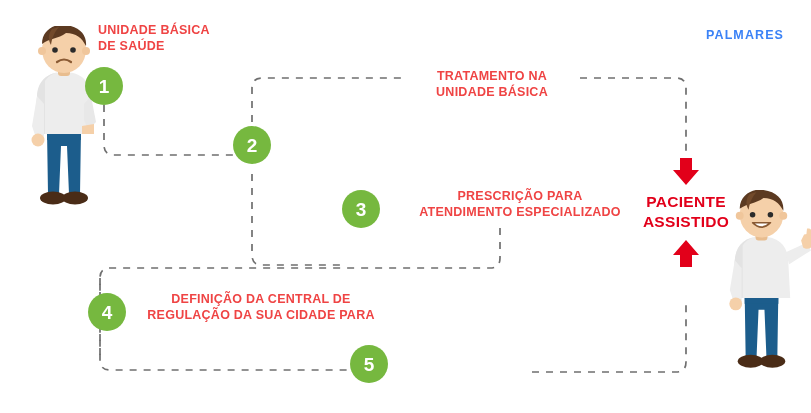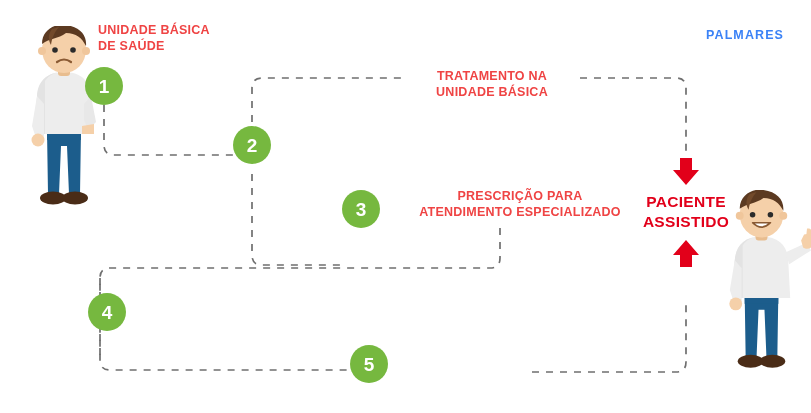--- a/index.html
+++ b/index.html
@@ -180,19 +180,21 @@
   <div class="step-badge" style="left:233px; top:126px;">2</div>
 
   <div class="node-label lbl-center" style="left:404px; top:68px; width:176px;">TRATAMENTO  NA
 UNIDADE BÁSICA</div>
 
   <div class="step-badge" style="left:342px; top:190px;">3</div>
   <div class="node-label lbl-center" style="left:407px; top:188px; width:226px;">PRESCRIÇÃO PARA
 ATENDIMENTO ESPECIALIZADO</div>
 
   <div class="step-badge" style="left:88px; top:293px;">4</div>
+  <div class="node-label lbl-center" style="left:137px; top:291px; width:248px;">DEFINIÇÃO DA CENTRAL DE
+REGULAÇÃO DA SUA CIDADE PARA</div>
 
   <div class="step-badge" style="left:350px; top:345px;">5</div>
 
   <div class="result-label" style="left:630px; top:192px; width:112px;">PACIENTE
 ASSISTIDO</div>
 
 </div>
 
 </body></html>

